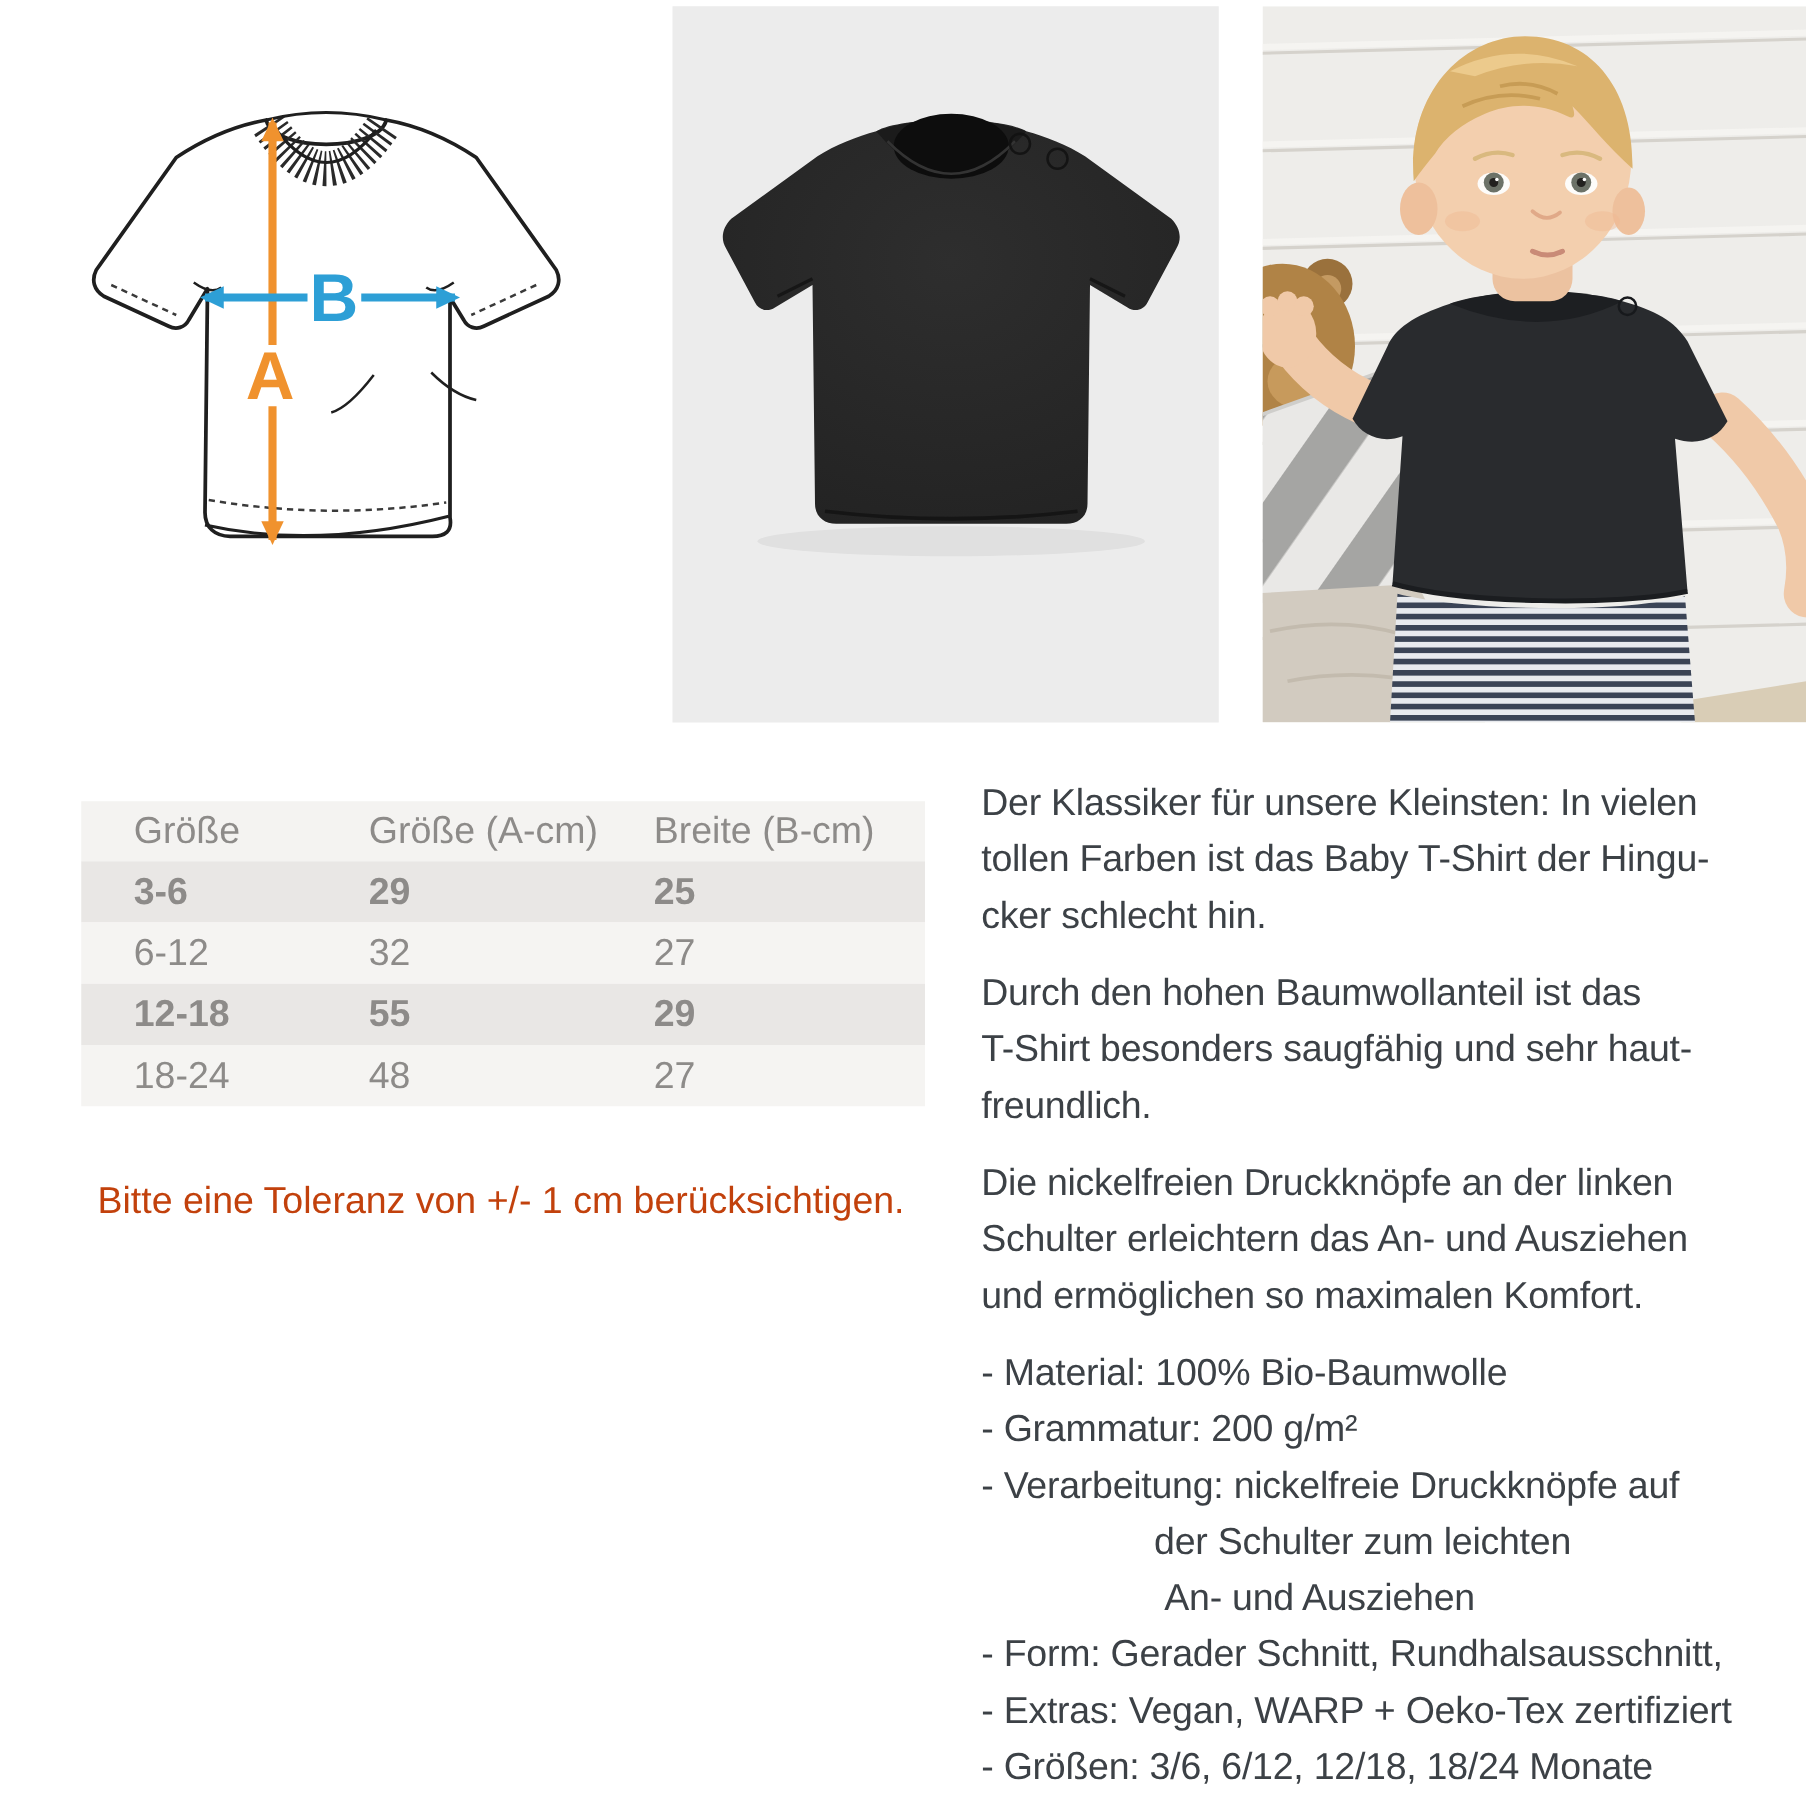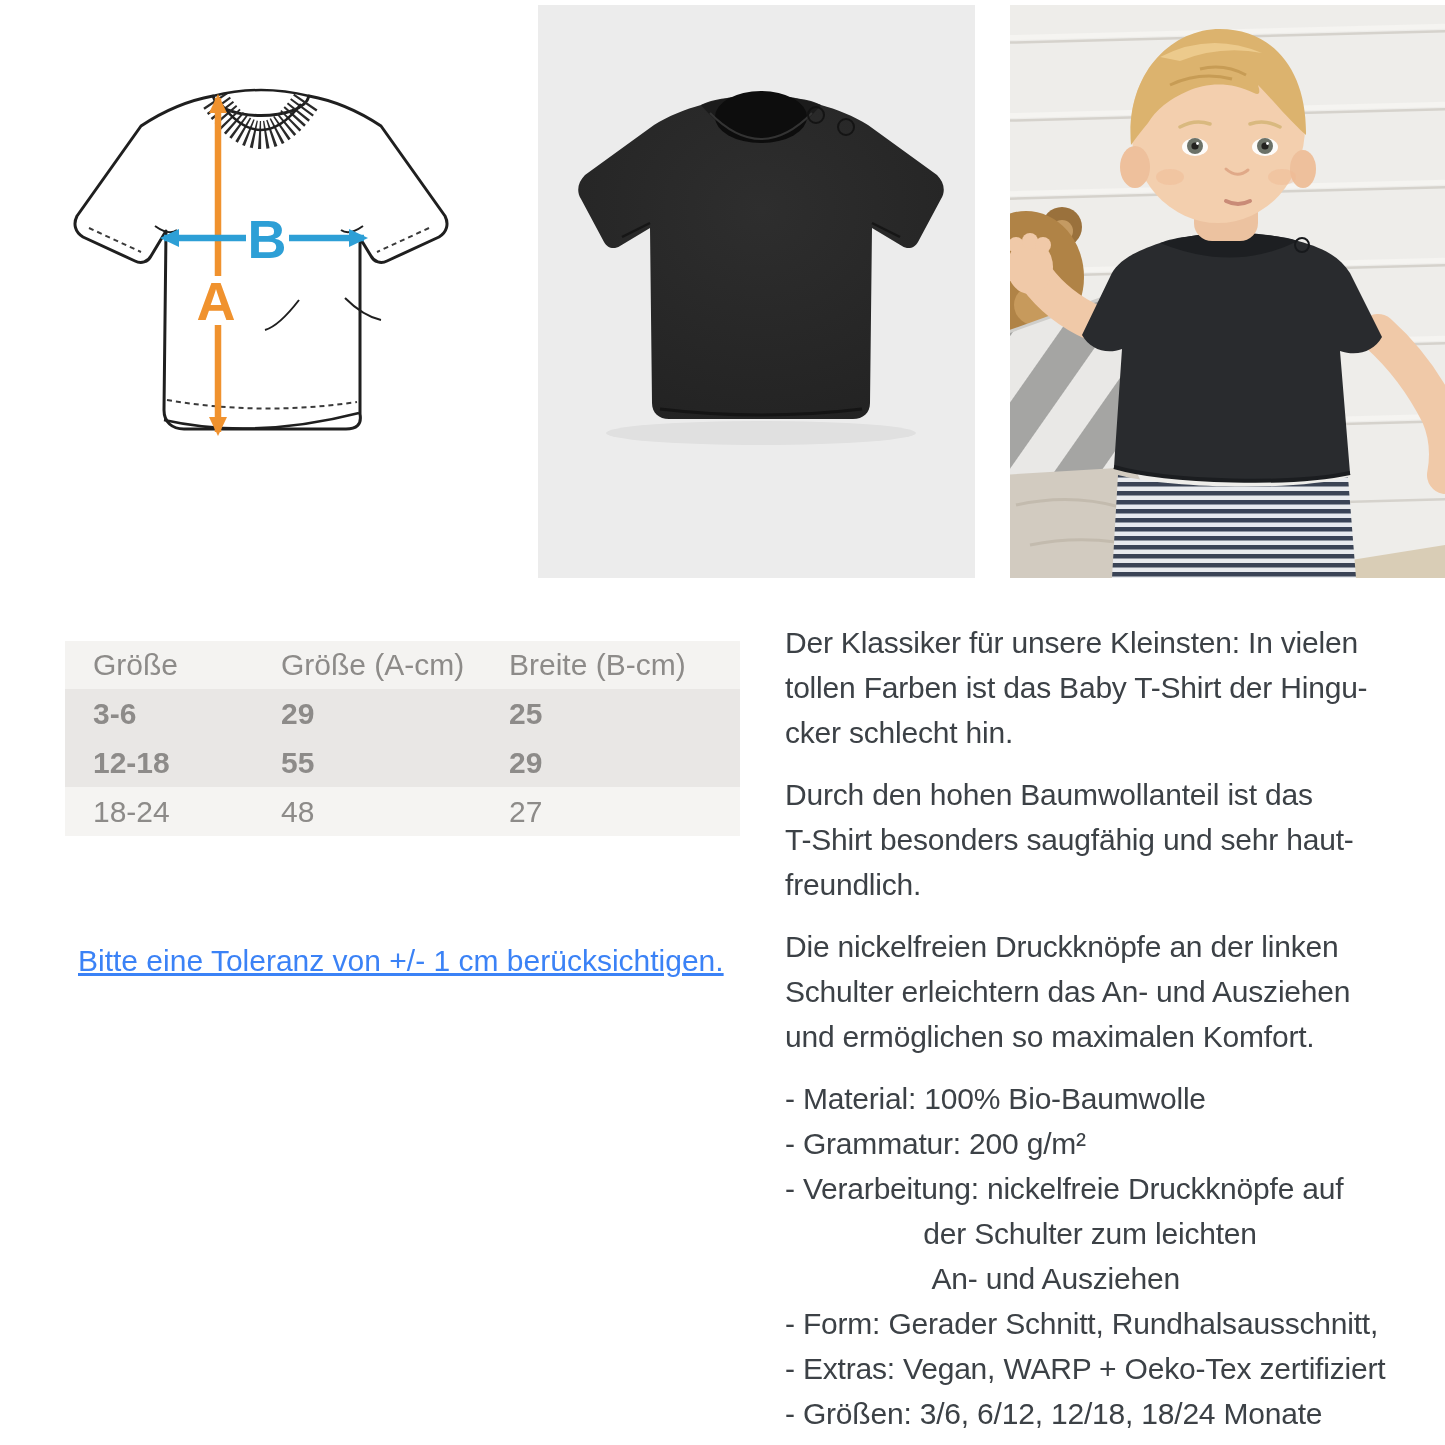--- a/index.html
+++ b/index.html
@@ -14,26 +14,26 @@
 
   .measure-label{font-family:"Liberation Sans",sans-serif;font-weight:bold;}
   .arrow-a{stroke:#F0922E;}
   .arrow-b{stroke:#2D9FD6;}
   .fill-a{fill:#F0922E;}
   .fill-b{fill:#2D9FD6;}
 
   
   .size-table{position:absolute;left:65px;top:641px;width:675px;}
   .t-row{display:grid;grid-template-columns:188px 228px 1fr;align-items:center;
-         height:49px;padding-left:28px;font-size:30px;color:#8d8b89;}
+         height:49px;padding-left:42px;font-size:30px;color:#8d8b89;}
   .t-head{height:48px;background:#f4f3f1;}
   .t-r0,.t-r2{background:#e9e7e5;font-weight:bold;}
   .t-r1,.t-r3{background:#f5f4f2;}
 
-  .tolerance{position:absolute;left:78px;top:944px;margin:0;font-size:30px;color:#3b82f6;text-decoration:underline;}
+  .tolerance{position:absolute;left:78px;top:944px;margin:0;font-size:30px;color:#c2410c;}
 
   
   .description{position:absolute;left:785px;top:620px;width:672px;}
   .para{margin:0 0 17px 0;font-size:30px;line-height:45px;color:#3c4146;
         letter-spacing:-0.2px;white-space:pre-line;}
 </style>
 </head>
 <body>
 
 <div class="page">
@@ -208,20 +208,25 @@
     <div class="t-row t-head">
       <span>Größe</span>
       <span>Größe (A-cm)</span>
       <span>Breite (B-cm)</span>
     </div>
     <div class="t-row t-r0">
       <span>3-6</span>
       <span>29</span>
       <span>25</span>
     </div>
+    <div class="t-row t-r1">
+      <span>6-12</span>
+      <span>32</span>
+      <span>27</span>
+    </div>
     <div class="t-row t-r2">
       <span>12-18</span>
       <span>55</span>
       <span>29</span>
     </div>
     <div class="t-row t-r3">
       <span>18-24</span>
       <span>48</span>
       <span>27</span>
     </div>

